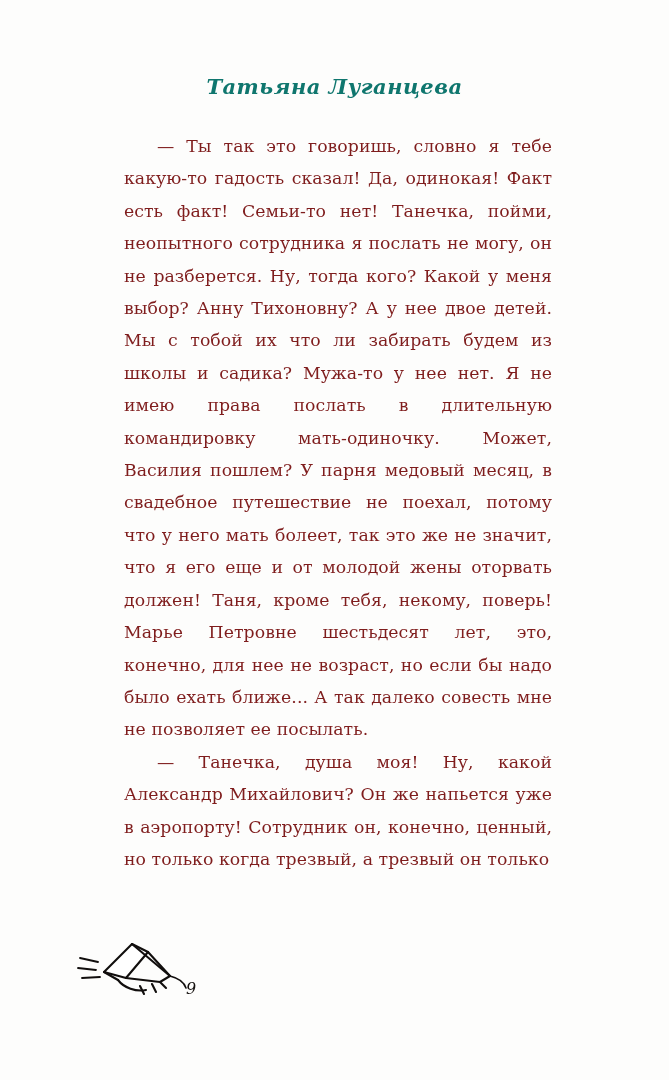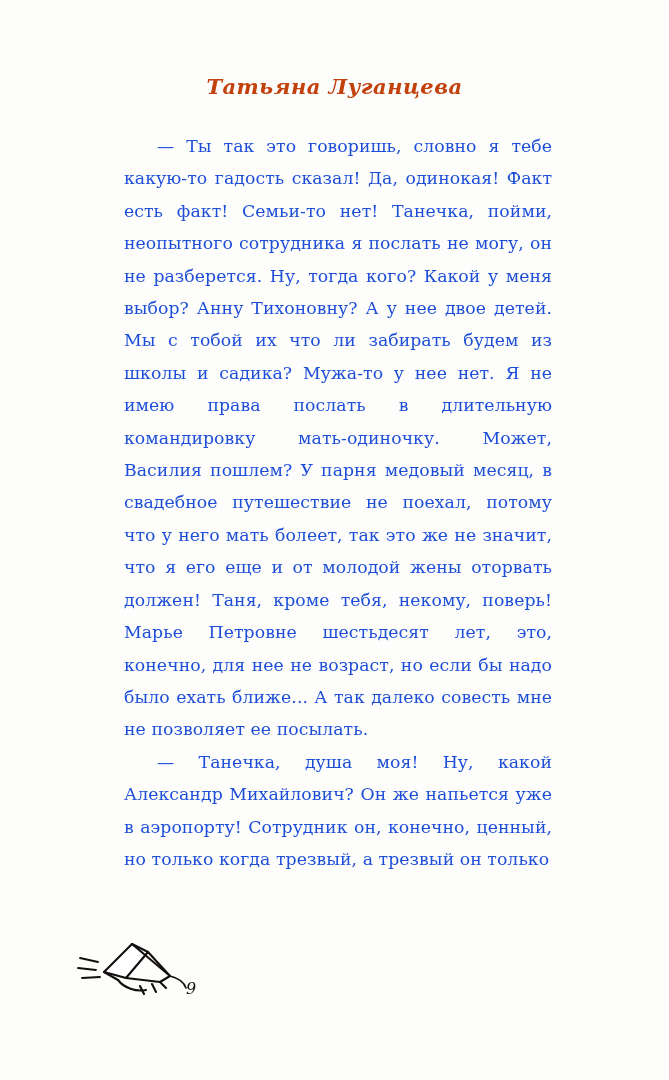--- a/index.html
+++ b/index.html
@@ -25,33 +25,33 @@
     position: absolute;
     top: 74px;
     left: 0;
     width: 100%;
     text-align: center;
     font-family: "DejaVu Serif", serif;
     font-style: italic;
     font-weight: 700;
     font-size: 21px;
     letter-spacing: 0.5px;
-    color: #c2410c;
+    color: #0f766e;
   }
   .body-text {
     position: absolute;
     top: 130px;
     left: 124px;
     width: 428px;
     font-family: "DejaVu Serif", serif;
     font-size: 17.3px;
     line-height: 32.4px;
     text-align: justify;
     text-justify: inter-word;
-    color: #1d4ed8;
+    color: #7f1d1d;
     letter-spacing: 0.05px;
   }
   .body-text p {
     margin: 0;
     text-indent: 33px;
   }
   .body-text p.cont {
     text-indent: 33px;
   }
   .ornament {

